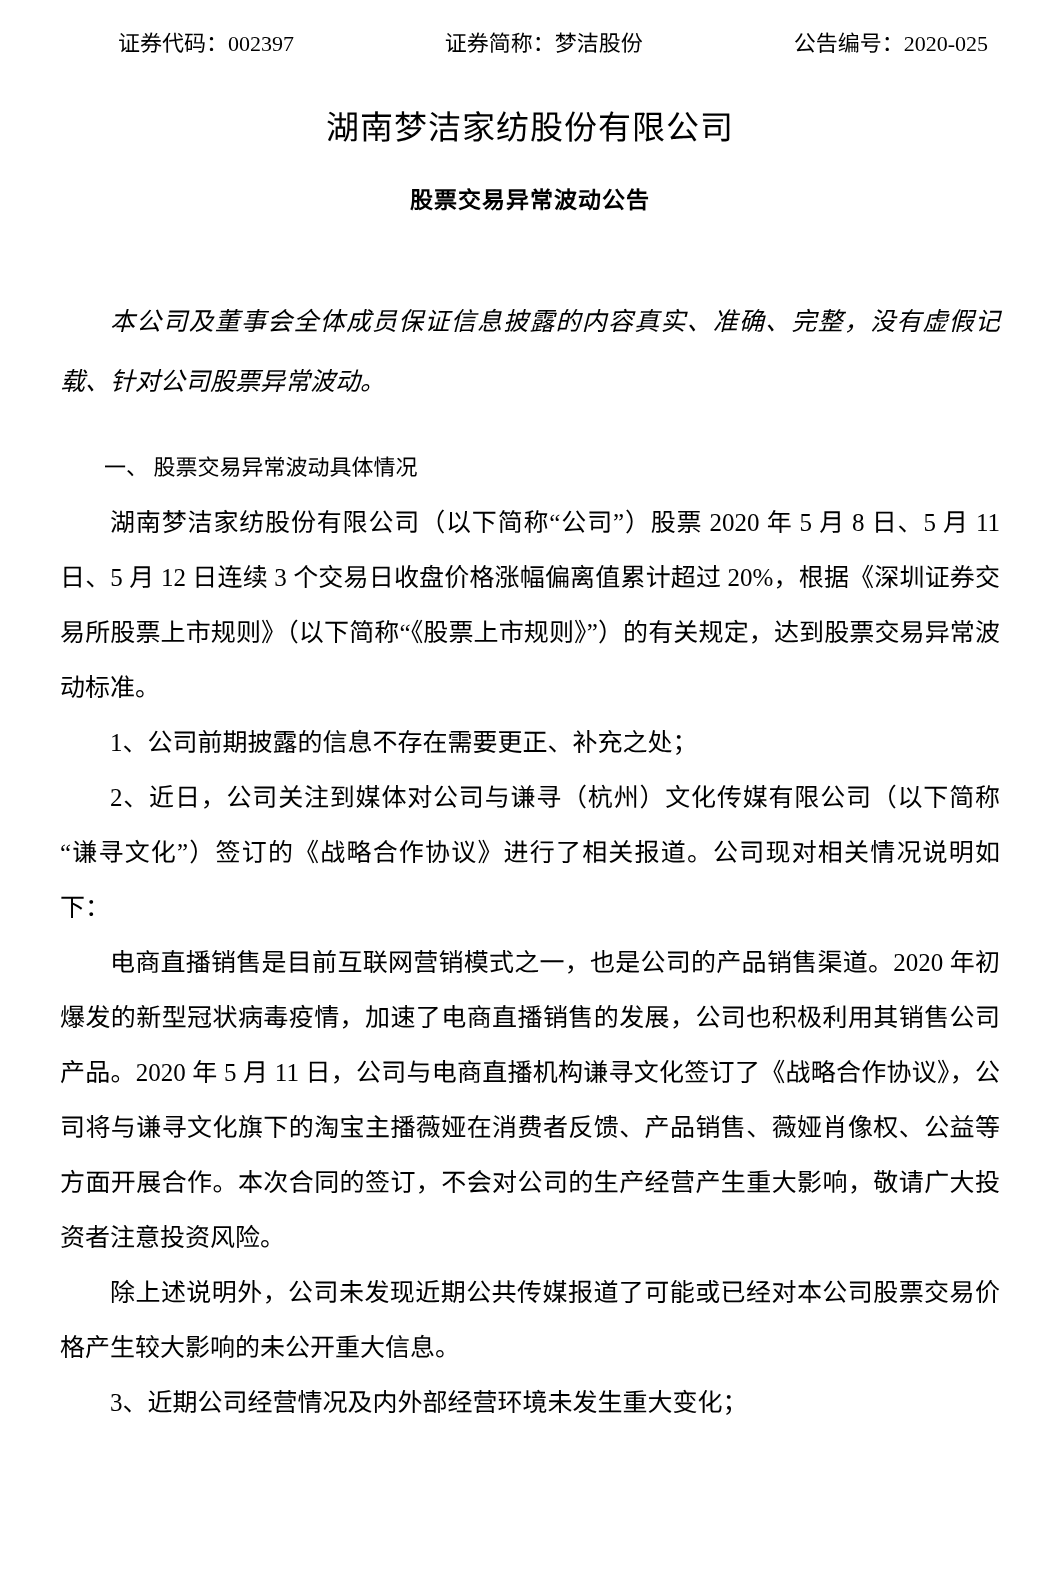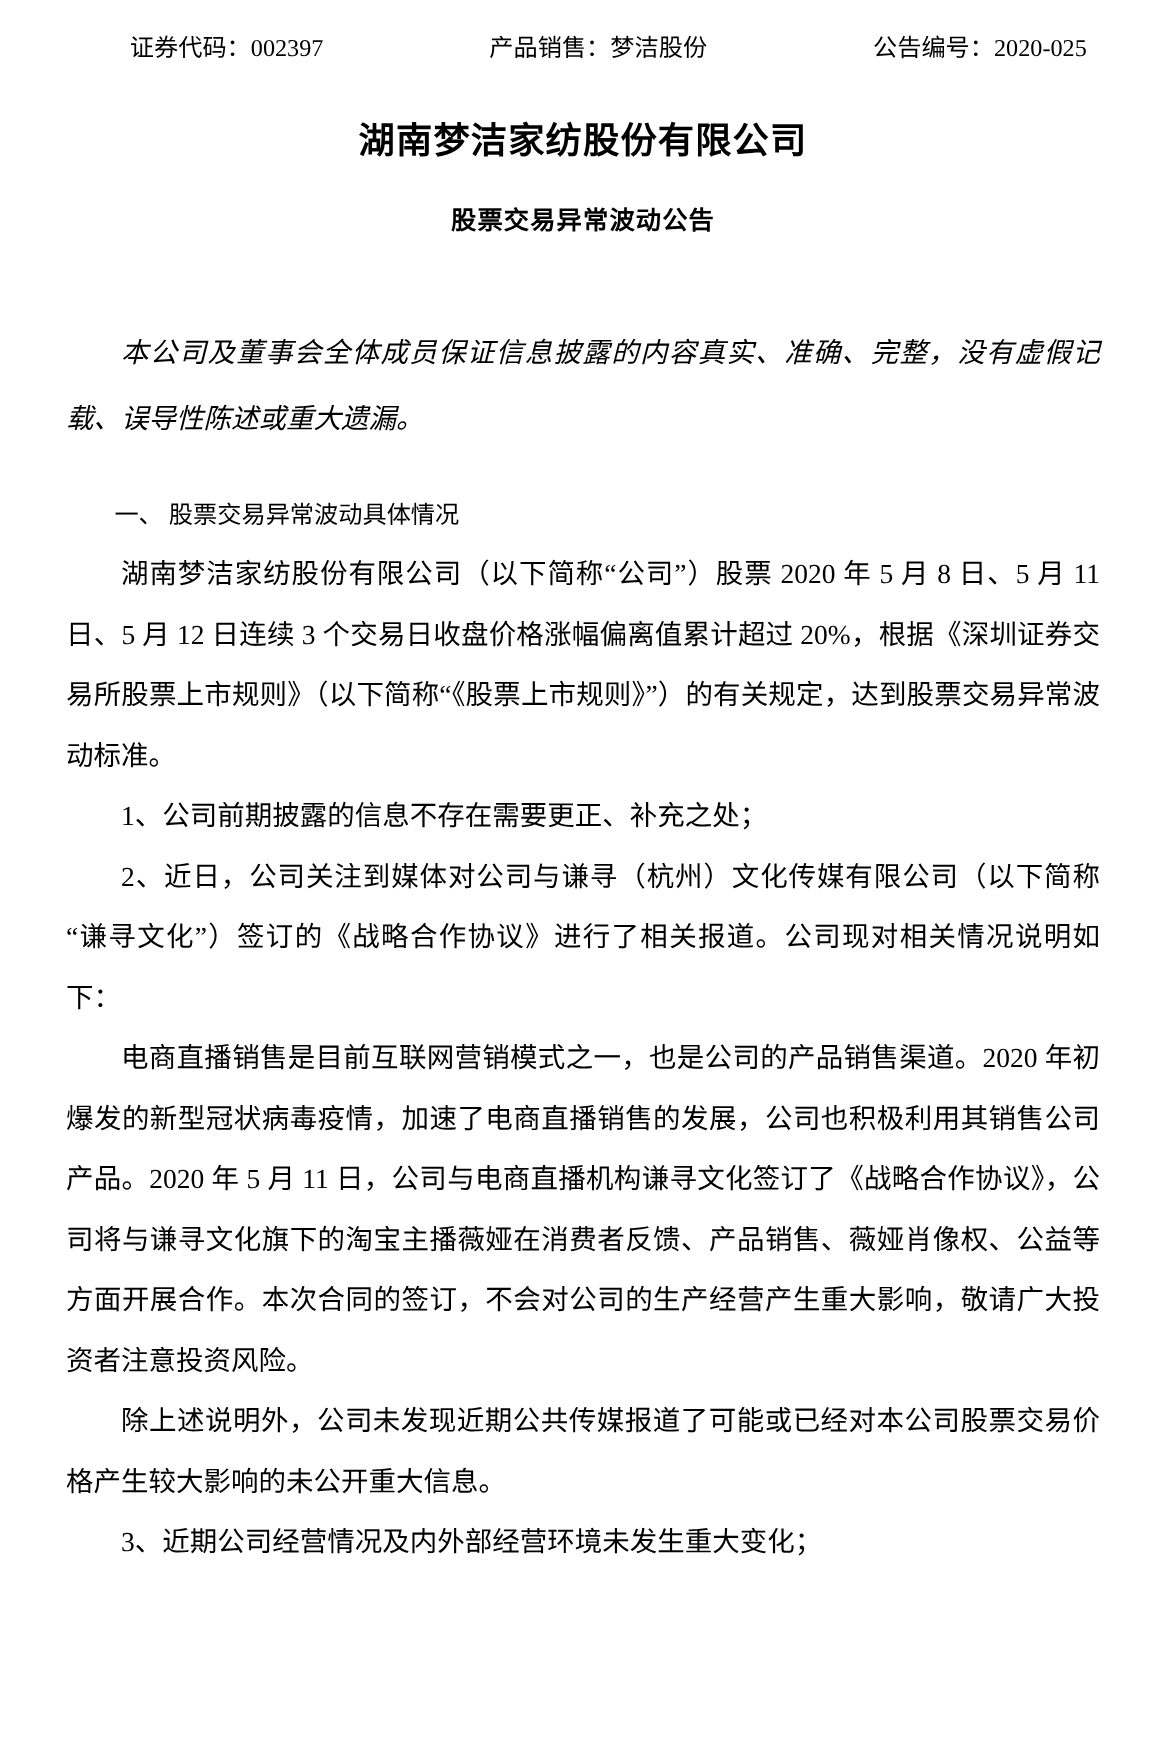--- a/index.html
+++ b/index.html
@@ -25,21 +25,21 @@
     align-items: baseline;
     padding: 0 12px 0 58px;
     font-size: 22px;
     line-height: 28px;
     white-space: nowrap;
   }
   .doc-title {
     margin: 50px 0 0 0;
     text-align: center;
     font-family: "Liberation Sans", "DejaVu Sans", sans-serif;
-    font-weight: bold;
+    font-weight: normal;
     font-size: 33px;
     line-height: 40px;
     letter-spacing: 1px;
   }
   .doc-subtitle {
     margin: 32px 0 0 0;
     text-align: center;
     font-family: "Liberation Sans", "DejaVu Sans", sans-serif;
     font-weight: bold;
     font-size: 23px;
@@ -70,28 +70,28 @@
     text-align: justify;
   }
 </style>
 </head>
 <body>
 
 <div class="page">
 
   <div class="header-row">
     <span>证券代码：002397</span>
-    <span>产品销售：梦洁股份</span>
+    <span>证券简称：梦洁股份</span>
     <span>公告编号：2020-025</span>
   </div>
 
   <h1 class="doc-title">湖南梦洁家纺股份有限公司</h1>
   <h2 class="doc-subtitle">股票交易异常波动公告</h2>
 
-  <p class="disclaimer">本公司及董事会全体成员保证信息披露的内容真实、准确、完整，没有虚假记载、误导性陈述或重大遗漏。</p>
+  <p class="disclaimer">本公司及董事会全体成员保证信息披露的内容真实、准确、完整，没有虚假记载、针对公司股票异常波动。</p>
 
   <h3 class="section-heading">一、 股票交易异常波动具体情况</h3>
   <p class="body-para">湖南梦洁家纺股份有限公司（以下简称“公司”）股票 2020 年 5 月 8 日、5 月 11 日、5 月 12 日连续 3 个交易日收盘价格涨幅偏离值累计超过 20%，根据《深圳证券交易所股票上市规则》（以下简称“《股票上市规则》”）的有关规定，达到股票交易异常波动标准。</p>
 
   <p class="body-para">1、公司前期披露的信息不存在需要更正、补充之处；</p>
   <p class="body-para">2、近日，公司关注到媒体对公司与谦寻（杭州）文化传媒有限公司（以下简称“谦寻文化”）签订的《战略合作协议》进行了相关报道。公司现对相关情况说明如下：</p>
   <p class="body-para">电商直播销售是目前互联网营销模式之一，也是公司的产品销售渠道。2020 年初爆发的新型冠状病毒疫情，加速了电商直播销售的发展，公司也积极利用其销售公司产品。2020 年 5 月 11 日，公司与电商直播机构谦寻文化签订了《战略合作协议》，公司将与谦寻文化旗下的淘宝主播薇娅在消费者反馈、产品销售、薇娅肖像权、公益等方面开展合作。本次合同的签订，不会对公司的生产经营产生重大影响，敬请广大投资者注意投资风险。</p>
   <p class="body-para">除上述说明外，公司未发现近期公共传媒报道了可能或已经对本公司股票交易价格产生较大影响的未公开重大信息。</p>
   <p class="body-para">3、近期公司经营情况及内外部经营环境未发生重大变化；</p>
 

